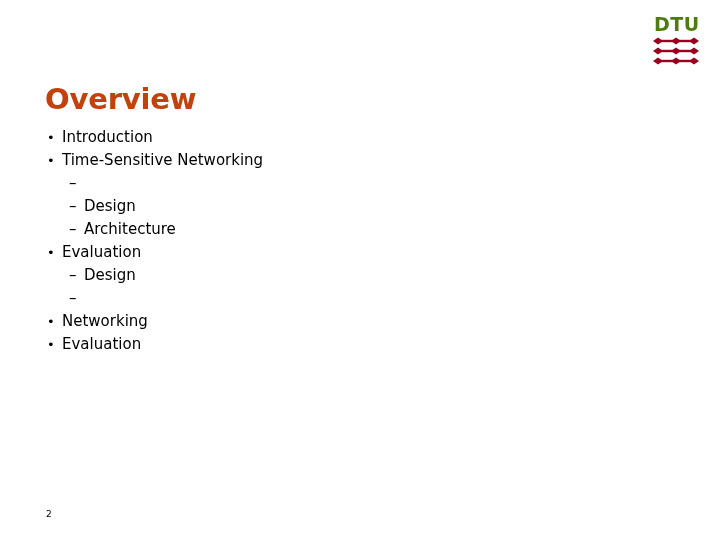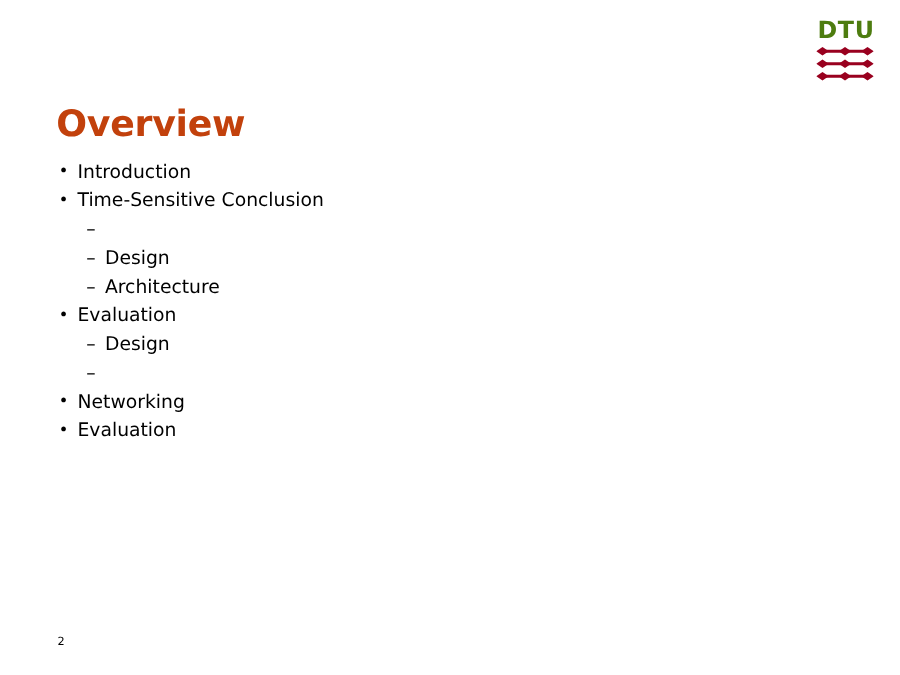--- a/index.html
+++ b/index.html
@@ -144,21 +144,21 @@
         <path d="M36 4 L41 0.6 L46 4 L41 7.4 Z" fill="#99001f"></path>
         <rect x="5" y="2.8" width="36" height="2.4" fill="#99001f"></rect>
       </svg>
     </div>
   </div>
 
   <div id="title">Overview</div>
 
   <div id="content">
       <div class="item level1"><span class="marker">•</span><span class="item-label">Introduction</span></div>
-      <div class="item level1"><span class="marker">•</span><span class="item-label">Time-Sensitive Conclusion</span></div>
+      <div class="item level1"><span class="marker">•</span><span class="item-label">Time-Sensitive Networking</span></div>
       <div class="item level2"><span class="marker">–</span></div>
       <div class="item level2"><span class="marker">–</span><span class="item-label">Design</span></div>
       <div class="item level2"><span class="marker">–</span><span class="item-label">Architecture</span></div>
       <div class="item level1"><span class="marker">•</span><span class="item-label">Evaluation</span></div>
       <div class="item level2"><span class="marker">–</span><span class="item-label">Design</span></div>
       <div class="item level2"><span class="marker">–</span></div>
       <div class="item level1"><span class="marker">•</span><span class="item-label">Networking</span></div>
       <div class="item level1"><span class="marker">•</span><span class="item-label">Evaluation</span></div>
     </div>
 

